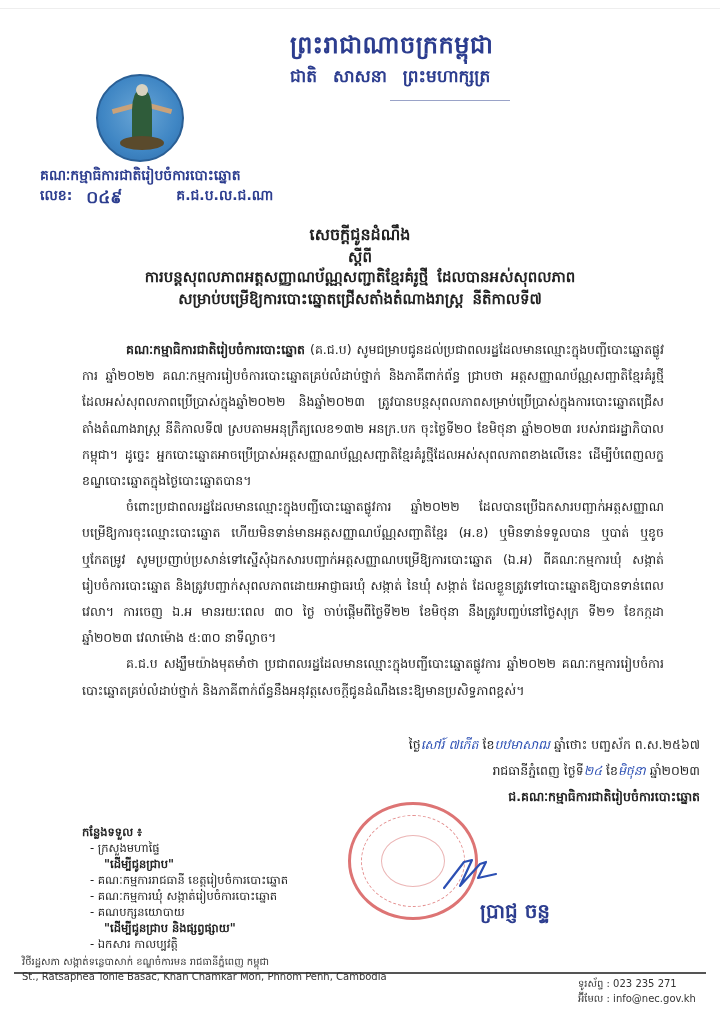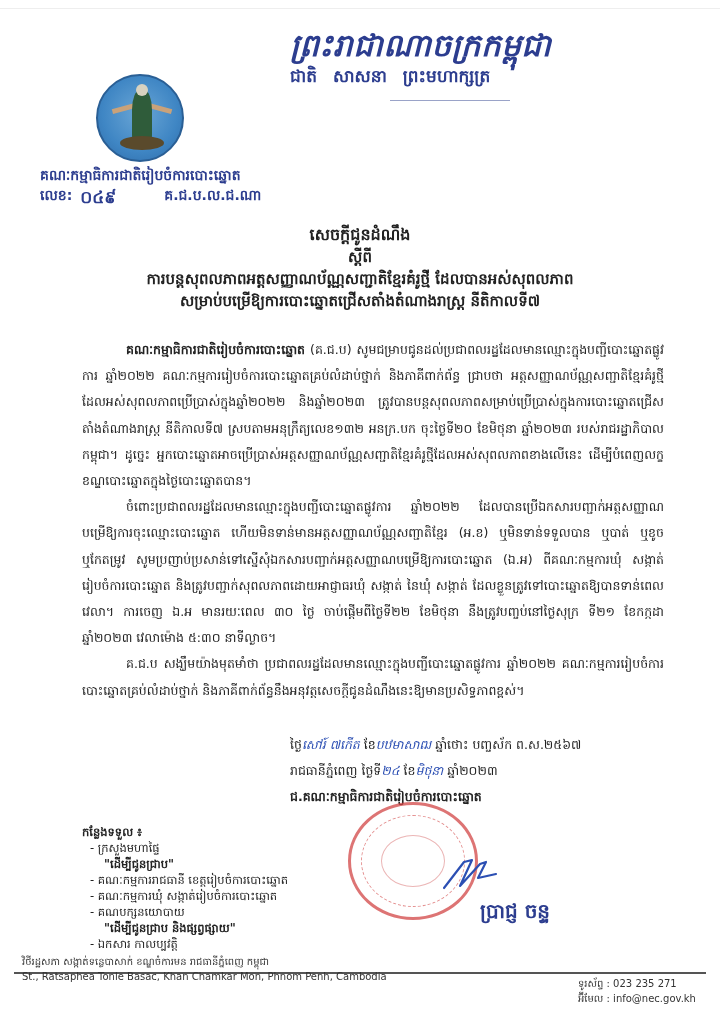--- a/index.html
+++ b/index.html
@@ -2,48 +2,48 @@
 <html><head>
   <meta charset="utf-8">
   <style>
     * { box-sizing: border-box; margin: 0; padding: 0; }
     html, body { width: 720px; height: 1018px; background: #ffffff; overflow: hidden; }
     body { font-family: "DejaVu Sans", sans-serif; color: #222; position: relative; }
     .page { position: relative; width: 720px; height: 1018px; background: #fff; }
     .topline { position: absolute; left: 0; right: 0; top: 8px; height: 1px; background: #eee; }
 
     .kingdom { position: absolute; left: 290px; top: 28px; width: 360px; text-align: left; color: #2c3d8f; }
-    .kingdom .k1 { font-size: 31px; font-weight: bold; letter-spacing: 0.5px; line-height: 34px; font-style: italic; }
+    .kingdom .k1 { font-size: 24px; font-weight: bold; letter-spacing: 0.5px; line-height: 34px; }
     .kingdom .k2 { font-size: 17px; font-weight: bold; word-spacing: 10px; line-height: 24px; margin-top: 2px; }
     .kingdom .orn { margin: 8px 0 0 100px; width: 120px; height: 8px; position: relative; }
     .kingdom .orn::before { content: ""; position: absolute; left: 0; right: 0; top: 4px; height: 1px; background: #9aa3c8; }
 
     .logo { position: absolute; left: 96px; top: 74px; width: 88px; height: 88px; border-radius: 50%;
             background: radial-gradient(circle at 50% 45%, #6aa6d6 0%, #3f86c4 60%, #2d6aa8 100%);
             border: 2px solid #2a5f95; overflow: hidden; }
     .logo .fig { position: absolute; left: 34px; top: 14px; width: 20px; height: 50px; background: #2f5c3a; border-radius: 40% 40% 10% 10%; }
     .logo .head { position: absolute; left: 38px; top: 8px; width: 12px; height: 12px; background: #d8d2c0; border-radius: 50%; }
     .logo .arm-l { position: absolute; left: 14px; top: 30px; width: 24px; height: 5px; background: #c9a27a; transform: rotate(-15deg); }
     .logo .arm-r { position: absolute; left: 50px; top: 30px; width: 24px; height: 5px; background: #c9a27a; transform: rotate(15deg); }
     .logo .base { position: absolute; left: 22px; top: 60px; width: 44px; height: 14px; background: #5a4a2c; border-radius: 50%; }
 
     .org { position: absolute; left: 40px; top: 166px; color: #2c3d8f; font-size: 14px; font-weight: bold; }
-    .ref { position: absolute; left: 40px; top: 186px; color: #2c3d8f; font-size: 14px; font-weight: bold; display: flex; gap: 4px; }
+    .ref { position: absolute; left: 40px; top: 186px; color: #2c3d8f; font-size: 14px; font-weight: bold; display: flex; gap: 10px; }
     .ref .num { font-size: 17px; margin-left: 4px; width: 80px; }
 
     .title-block { position: absolute; left: 60px; top: 224px; width: 600px; text-align: center; color: #222; }
     .title-block .t1 { font-size: 16px; font-weight: bold; line-height: 22px; }
     .title-block .t2 { font-size: 15px; font-weight: bold; line-height: 22px; }
-    .title-block .t3 { font-size: 15px; font-weight: bold; line-height: 22px; }
+    .title-block .t3 { font-size: 15px; font-weight: bold; line-height: 22px; font-family: Liberation Mono, monospace; }
 
     .body-text { position: absolute; left: 82px; top: 337px; width: 582px; font-size: 12.5px; line-height: 26.2px; color: #222; text-align: justify; }
     .body-text p { text-indent: 44px; }
     .body-text .lead { font-weight: bold; }
 
-    .date-block { position: absolute; left: 290px; top: 732px; width: 410px; text-align: left; font-size: 12.5px; line-height: 26px; }
+    .date-block { position: absolute; left: 290px; top: 732px; width: 410px; text-align: right; font-size: 12.5px; line-height: 26px; }
     .date-block .hand { color: #2c4fb3; font-style: italic; }
     .date-block .sig-org { font-weight: bold; }
     .date-block .chief { font-weight: bold; }
 
     .stamp { position: absolute; left: 348px; top: 802px; width: 130px; height: 118px; border-radius: 50%;
              border: 3px solid rgba(210, 70, 70, 0.75); }
     .stamp::before { content: ""; position: absolute; inset: 10px; border-radius: 50%; border: 1.5px dashed rgba(210, 70, 70, 0.6); }
     .stamp::after { content: ""; position: absolute; inset: 30px; border-radius: 50%; border: 1px solid rgba(210, 90, 90, 0.45); }
     .signature { position: absolute; left: 440px; top: 856px; width: 60px; height: 36px; }
     .signer { position: absolute; left: 480px; top: 898px; font-size: 20px; font-weight: bold; color: #2c3d8f; }

